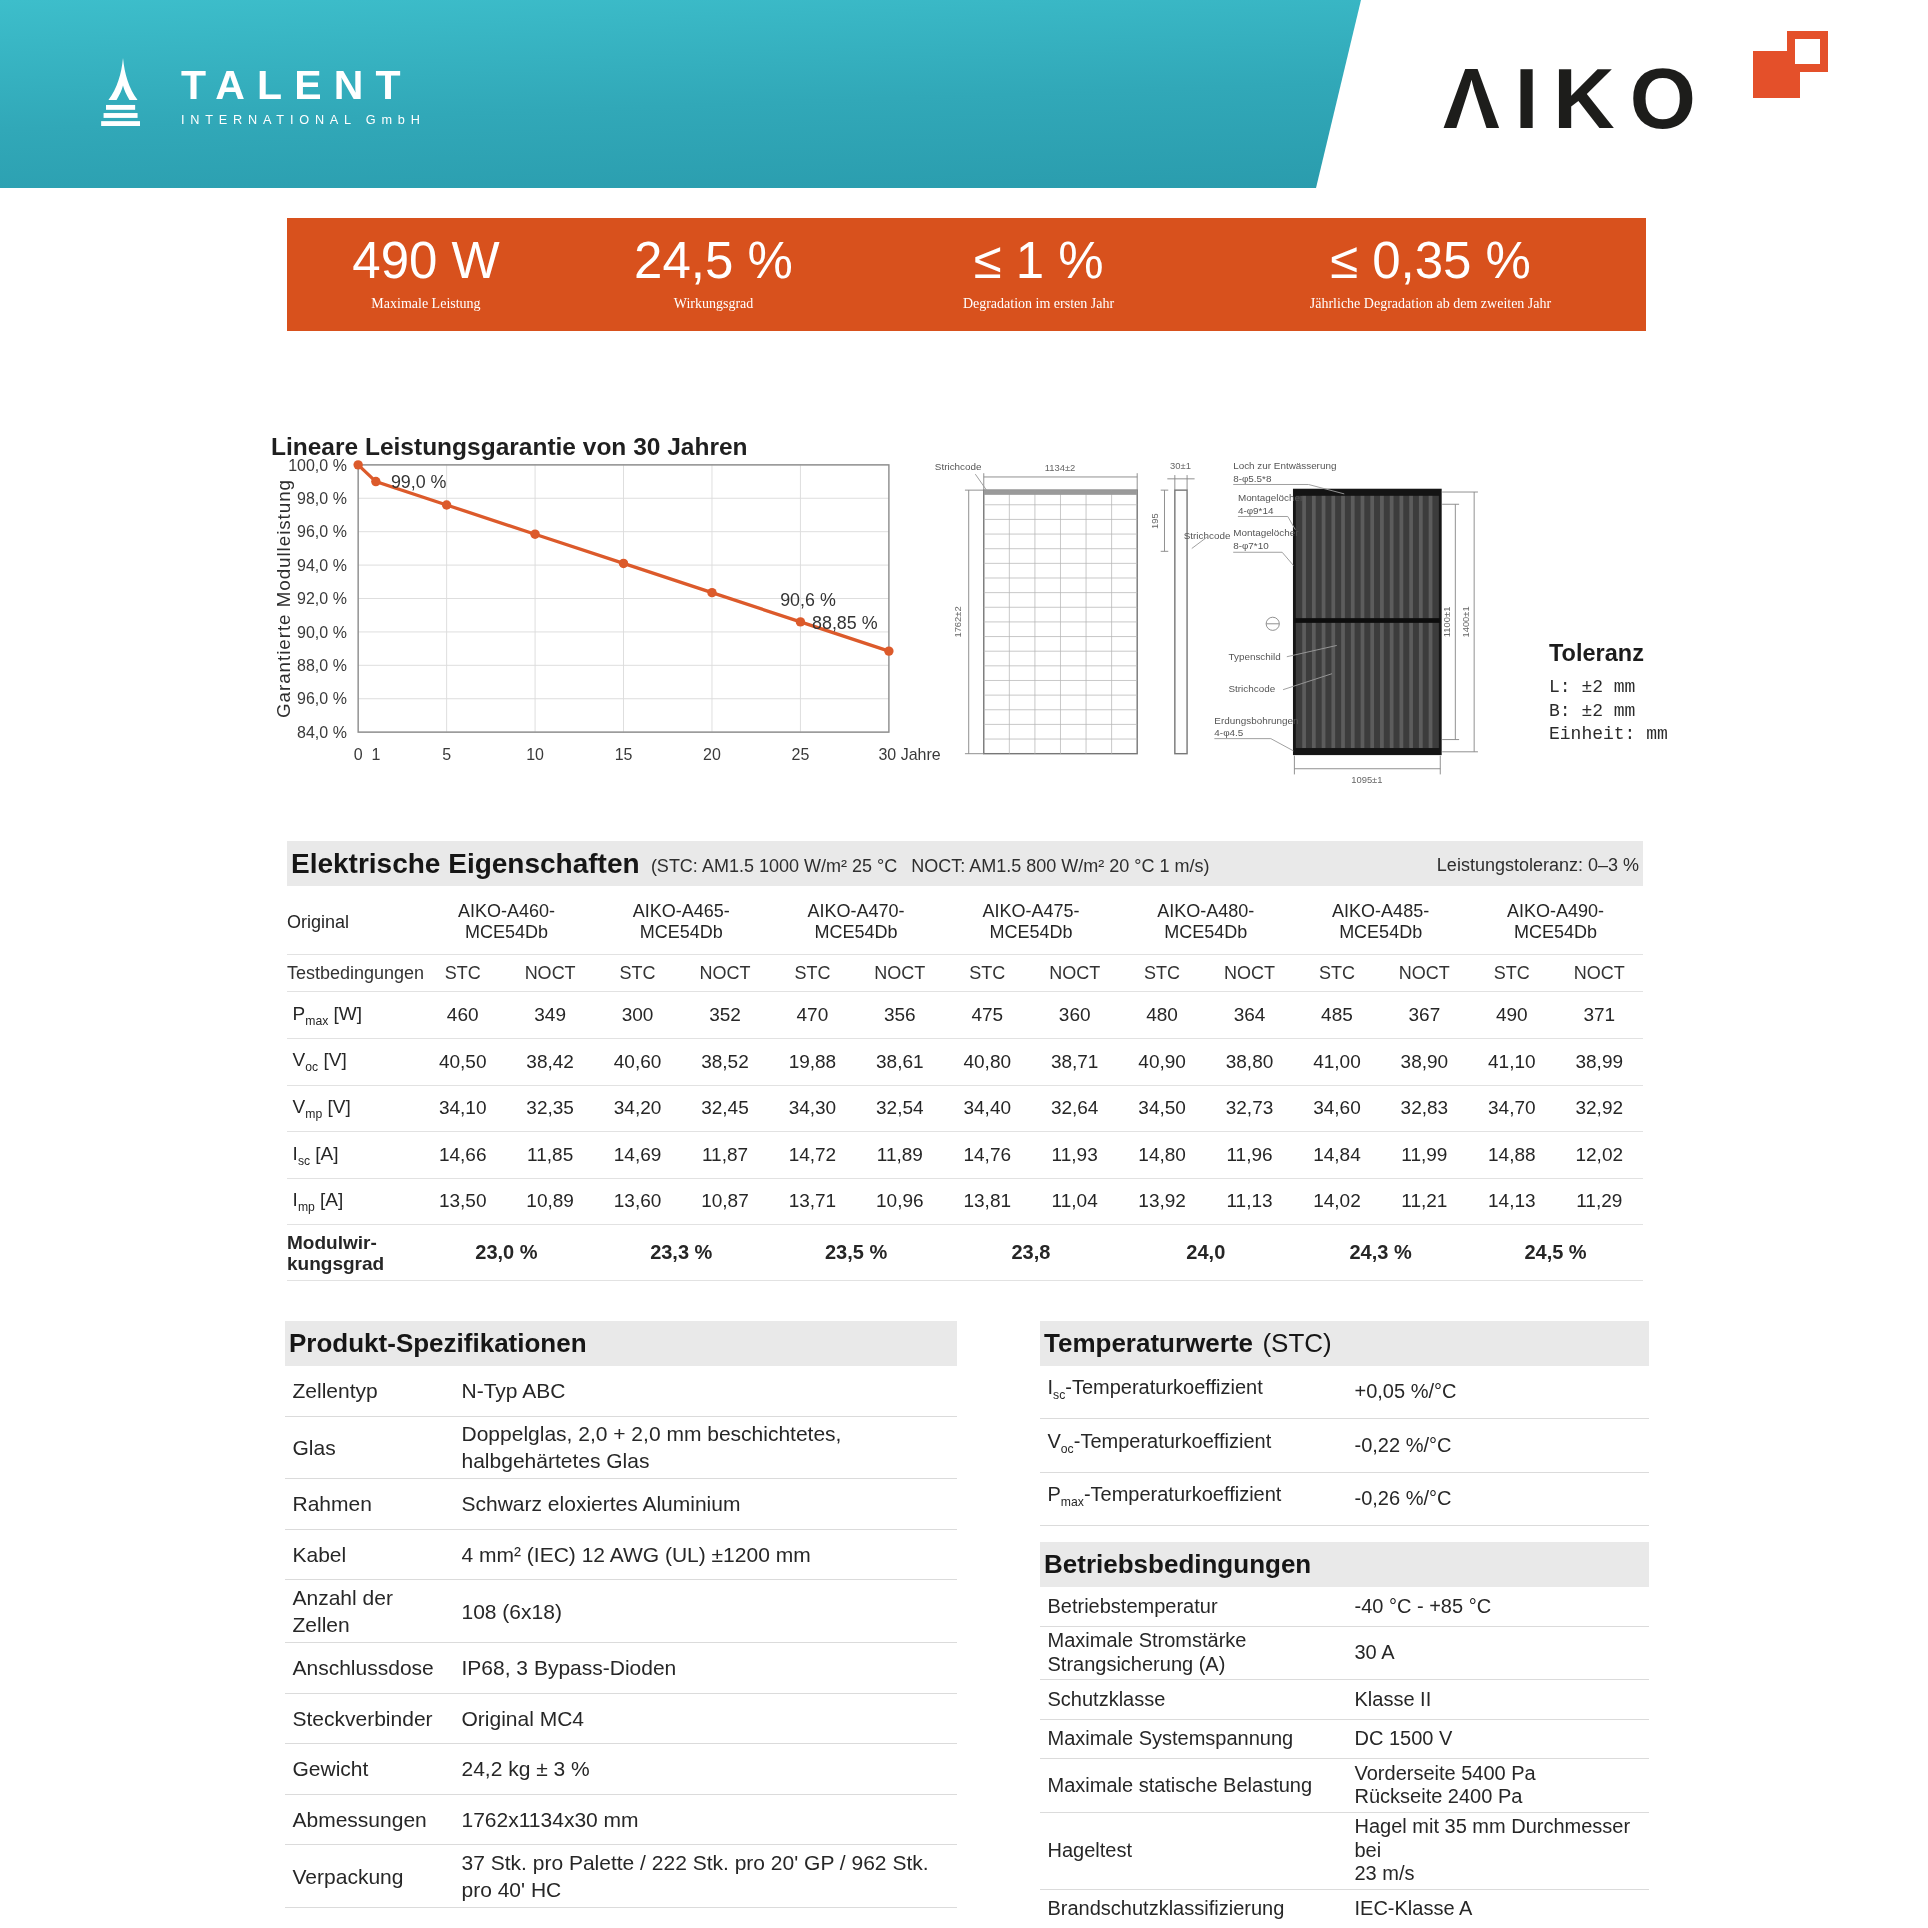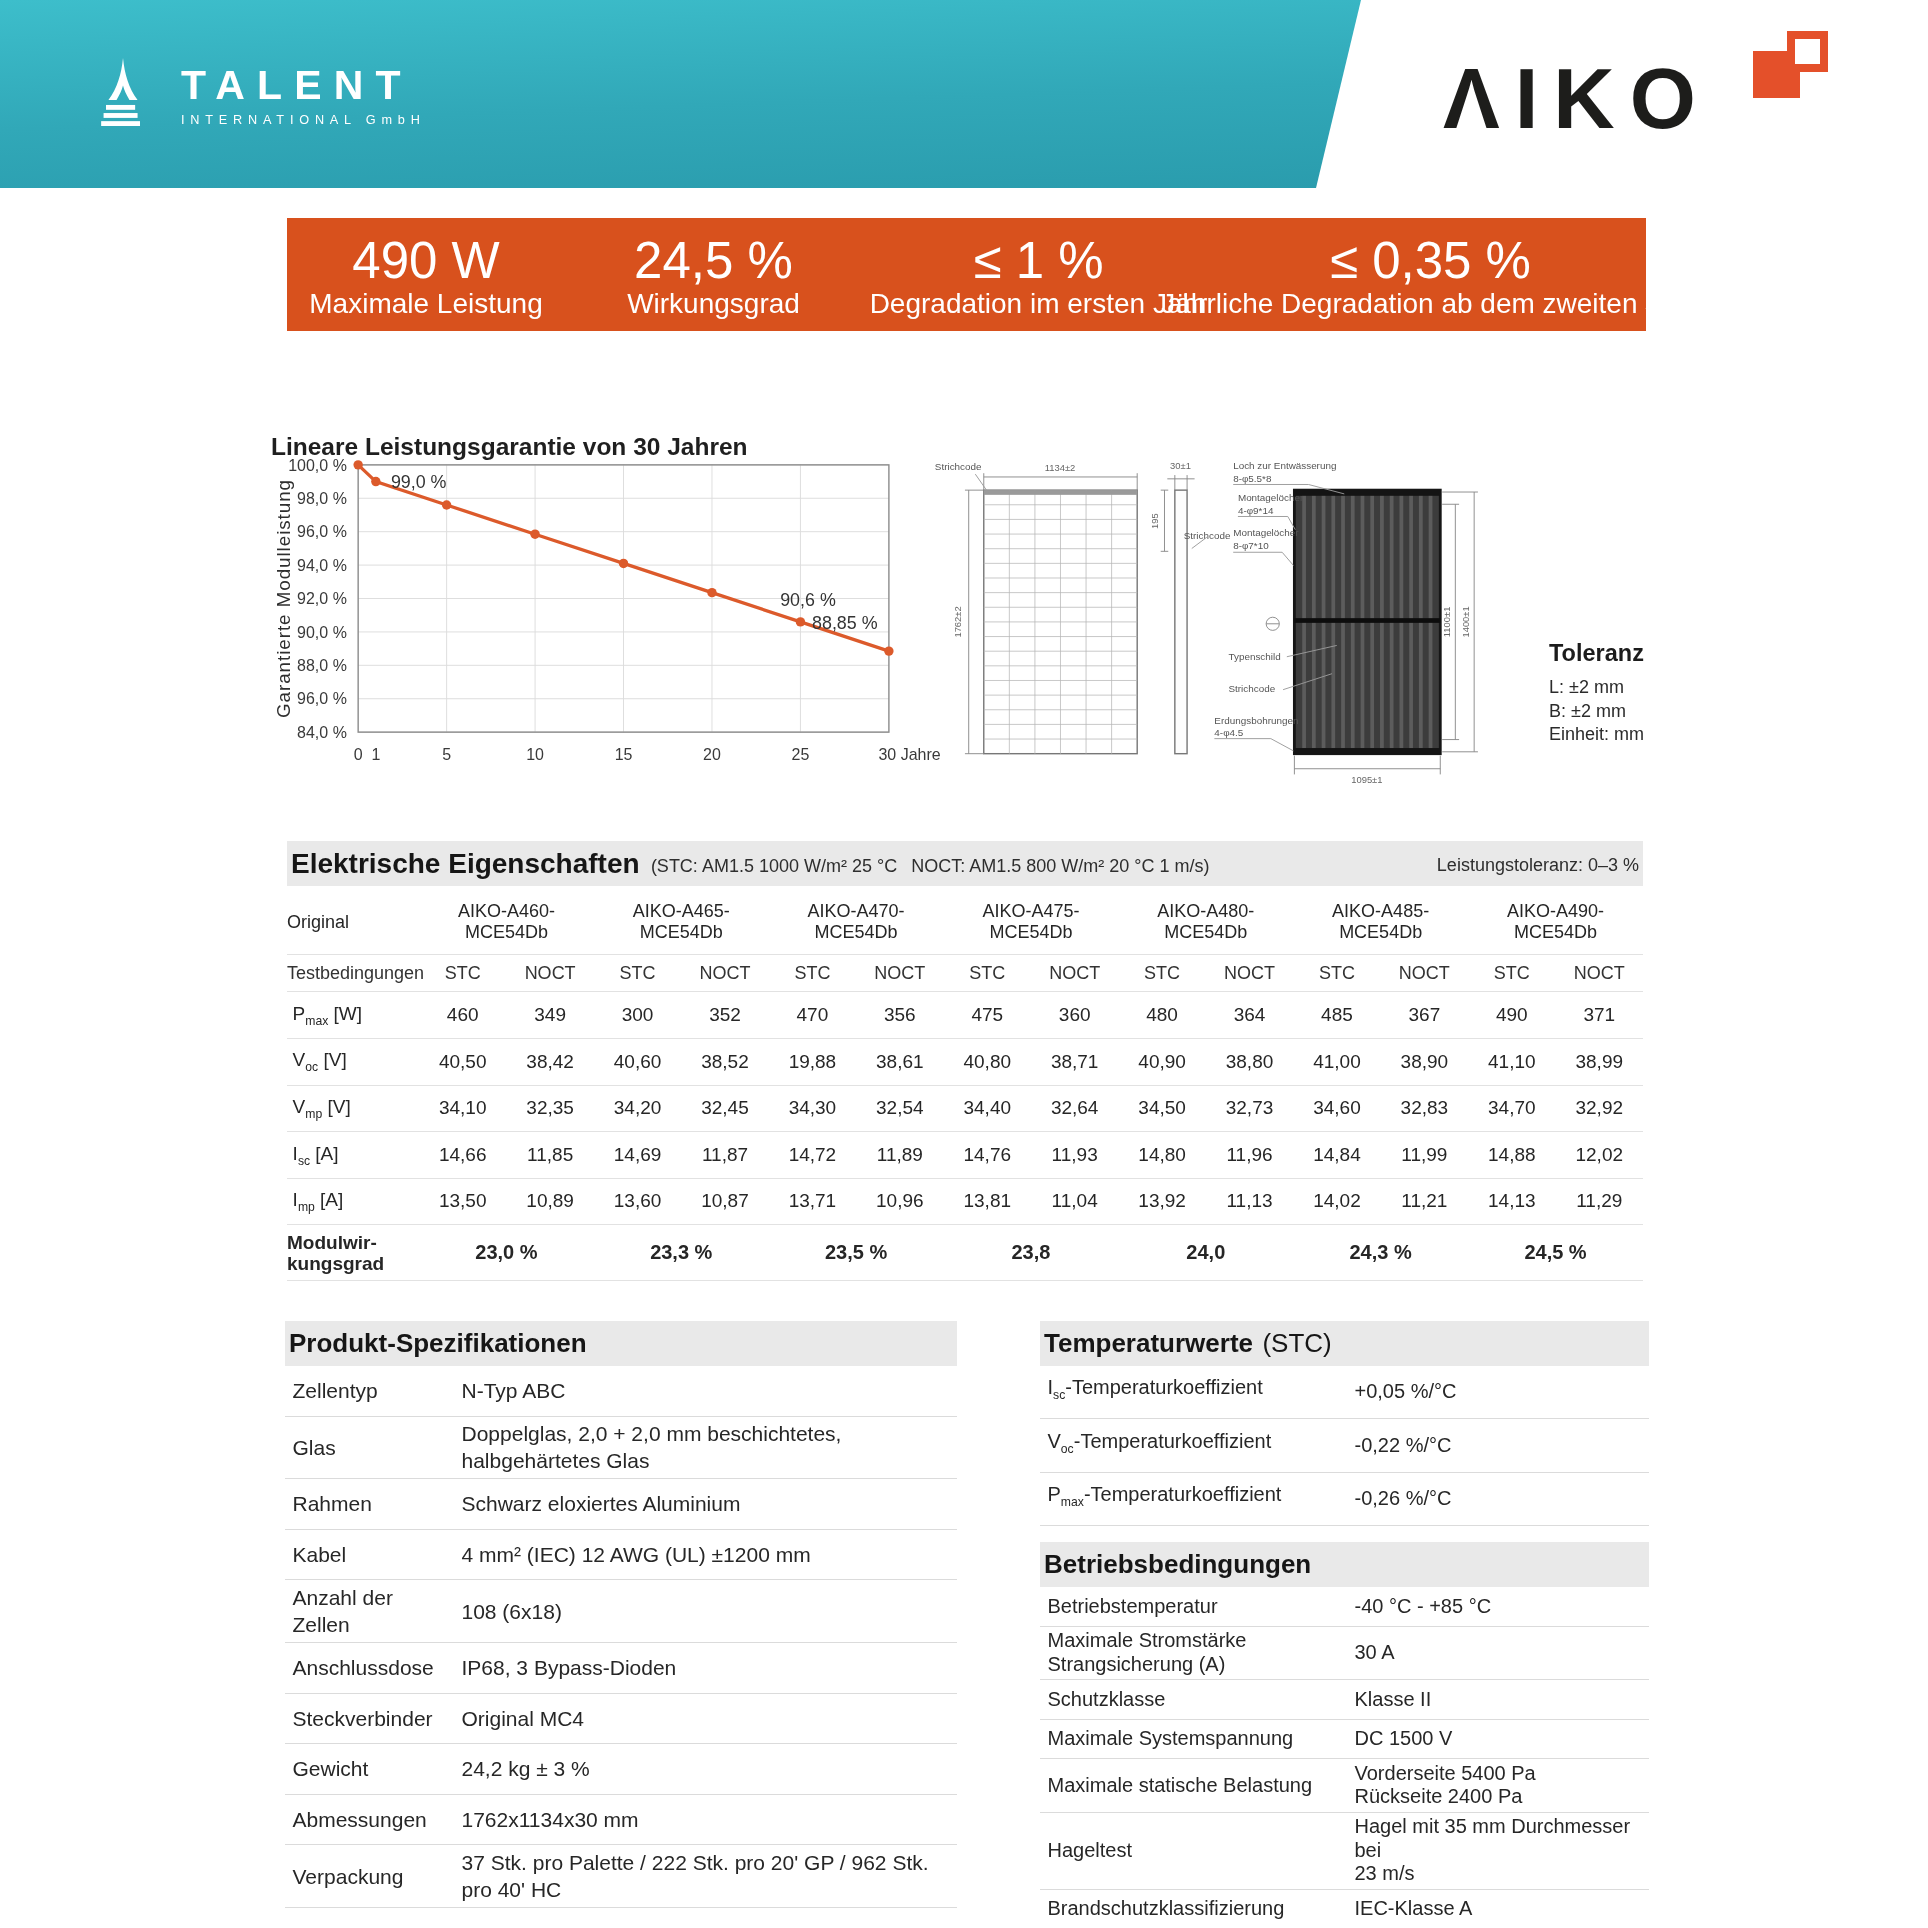--- a/index.html
+++ b/index.html
@@ -21,36 +21,36 @@
     letter-spacing:15px;color:#1d1d1b;white-space:nowrap;}
   .aiko-sq1{position:absolute;left:1753px;top:51px;width:47px;height:47px;background:#e4502a;}
   .aiko-sq2{position:absolute;left:1787px;top:31px;width:41px;height:41px;border:8.5px solid #e4502a;background:#fff;}
 
   
   .banner{position:absolute;left:287px;top:218px;width:1359px;height:113px;background:#d8511d;display:flex;}
   .stat{height:100%;display:flex;flex-direction:column;align-items:center;justify-content:center;gap:7.5px;color:#fff;}
   .stat:nth-child(1){width:278px;} .stat:nth-child(2){width:297px;}
   .stat:nth-child(3){width:353px;} .stat:nth-child(4){width:431px;}
   .stat .v{font-size:51px;font-weight:normal;line-height:51px;white-space:nowrap;}
-  .stat .l{font-size:28px;line-height:21px;white-space:nowrap;}
+  .stat .l{font-size:14px;line-height:21px;white-space:nowrap;font-family:Liberation Serif, serif;}
 
   
   .chart-title{position:absolute;left:271px;top:433px;font-size:24.5px;font-weight:bold;color:#1f1f1f;}
   .chart-svg{position:absolute;left:217px;top:414px;}
   .chart-svg text{font-family:"Liberation Sans",sans-serif;}
 
   
   .draw-svg{position:absolute;left:932px;top:424px;}
   .draw-svg .dim{stroke:#8a8a8a;stroke-width:1;fill:none;}
   .draw-svg .ldr{stroke:#9a9a9a;stroke-width:1;fill:none;}
   .draw-svg .dimt{font-size:10px;fill:#666;font-family:"Liberation Sans",sans-serif;}
   .draw-svg .lbl{font-size:10.5px;fill:#555;font-family:"Liberation Sans",sans-serif;}
   .tol{position:absolute;left:1549px;top:640px;color:#2b2b2b;}
   .tol-title{font-size:23.5px;font-weight:bold;margin-bottom:9.4px;color:#1c1c1c;}
-  .tol-line{font-size:18px;line-height:23.5px;}
+  .tol-line{font-size:18px;line-height:23.5px;font-family:Liberation Mono, monospace;}
 
   
   .secbar{background:#e9e9e9;display:flex;align-items:center;padding:0 4px;height:45px;}
   .sb-title{font-size:28px;font-weight:bold;color:#161616;white-space:nowrap;}
   .sb-sub{font-size:18px;color:#2e2e2e;margin-left:11.3px;margin-top:6.6px;white-space:nowrap;}
   .sb-note{font-size:18px;color:#2e2e2e;margin-left:auto;margin-top:4.7px;white-space:nowrap;}
   .sb-title2{font-size:26px;font-weight:bold;color:#161616;white-space:nowrap;}
   .sb-title2r{font-size:26px;font-weight:normal;color:#161616;margin-left:9.4px;white-space:nowrap;}
 
   

